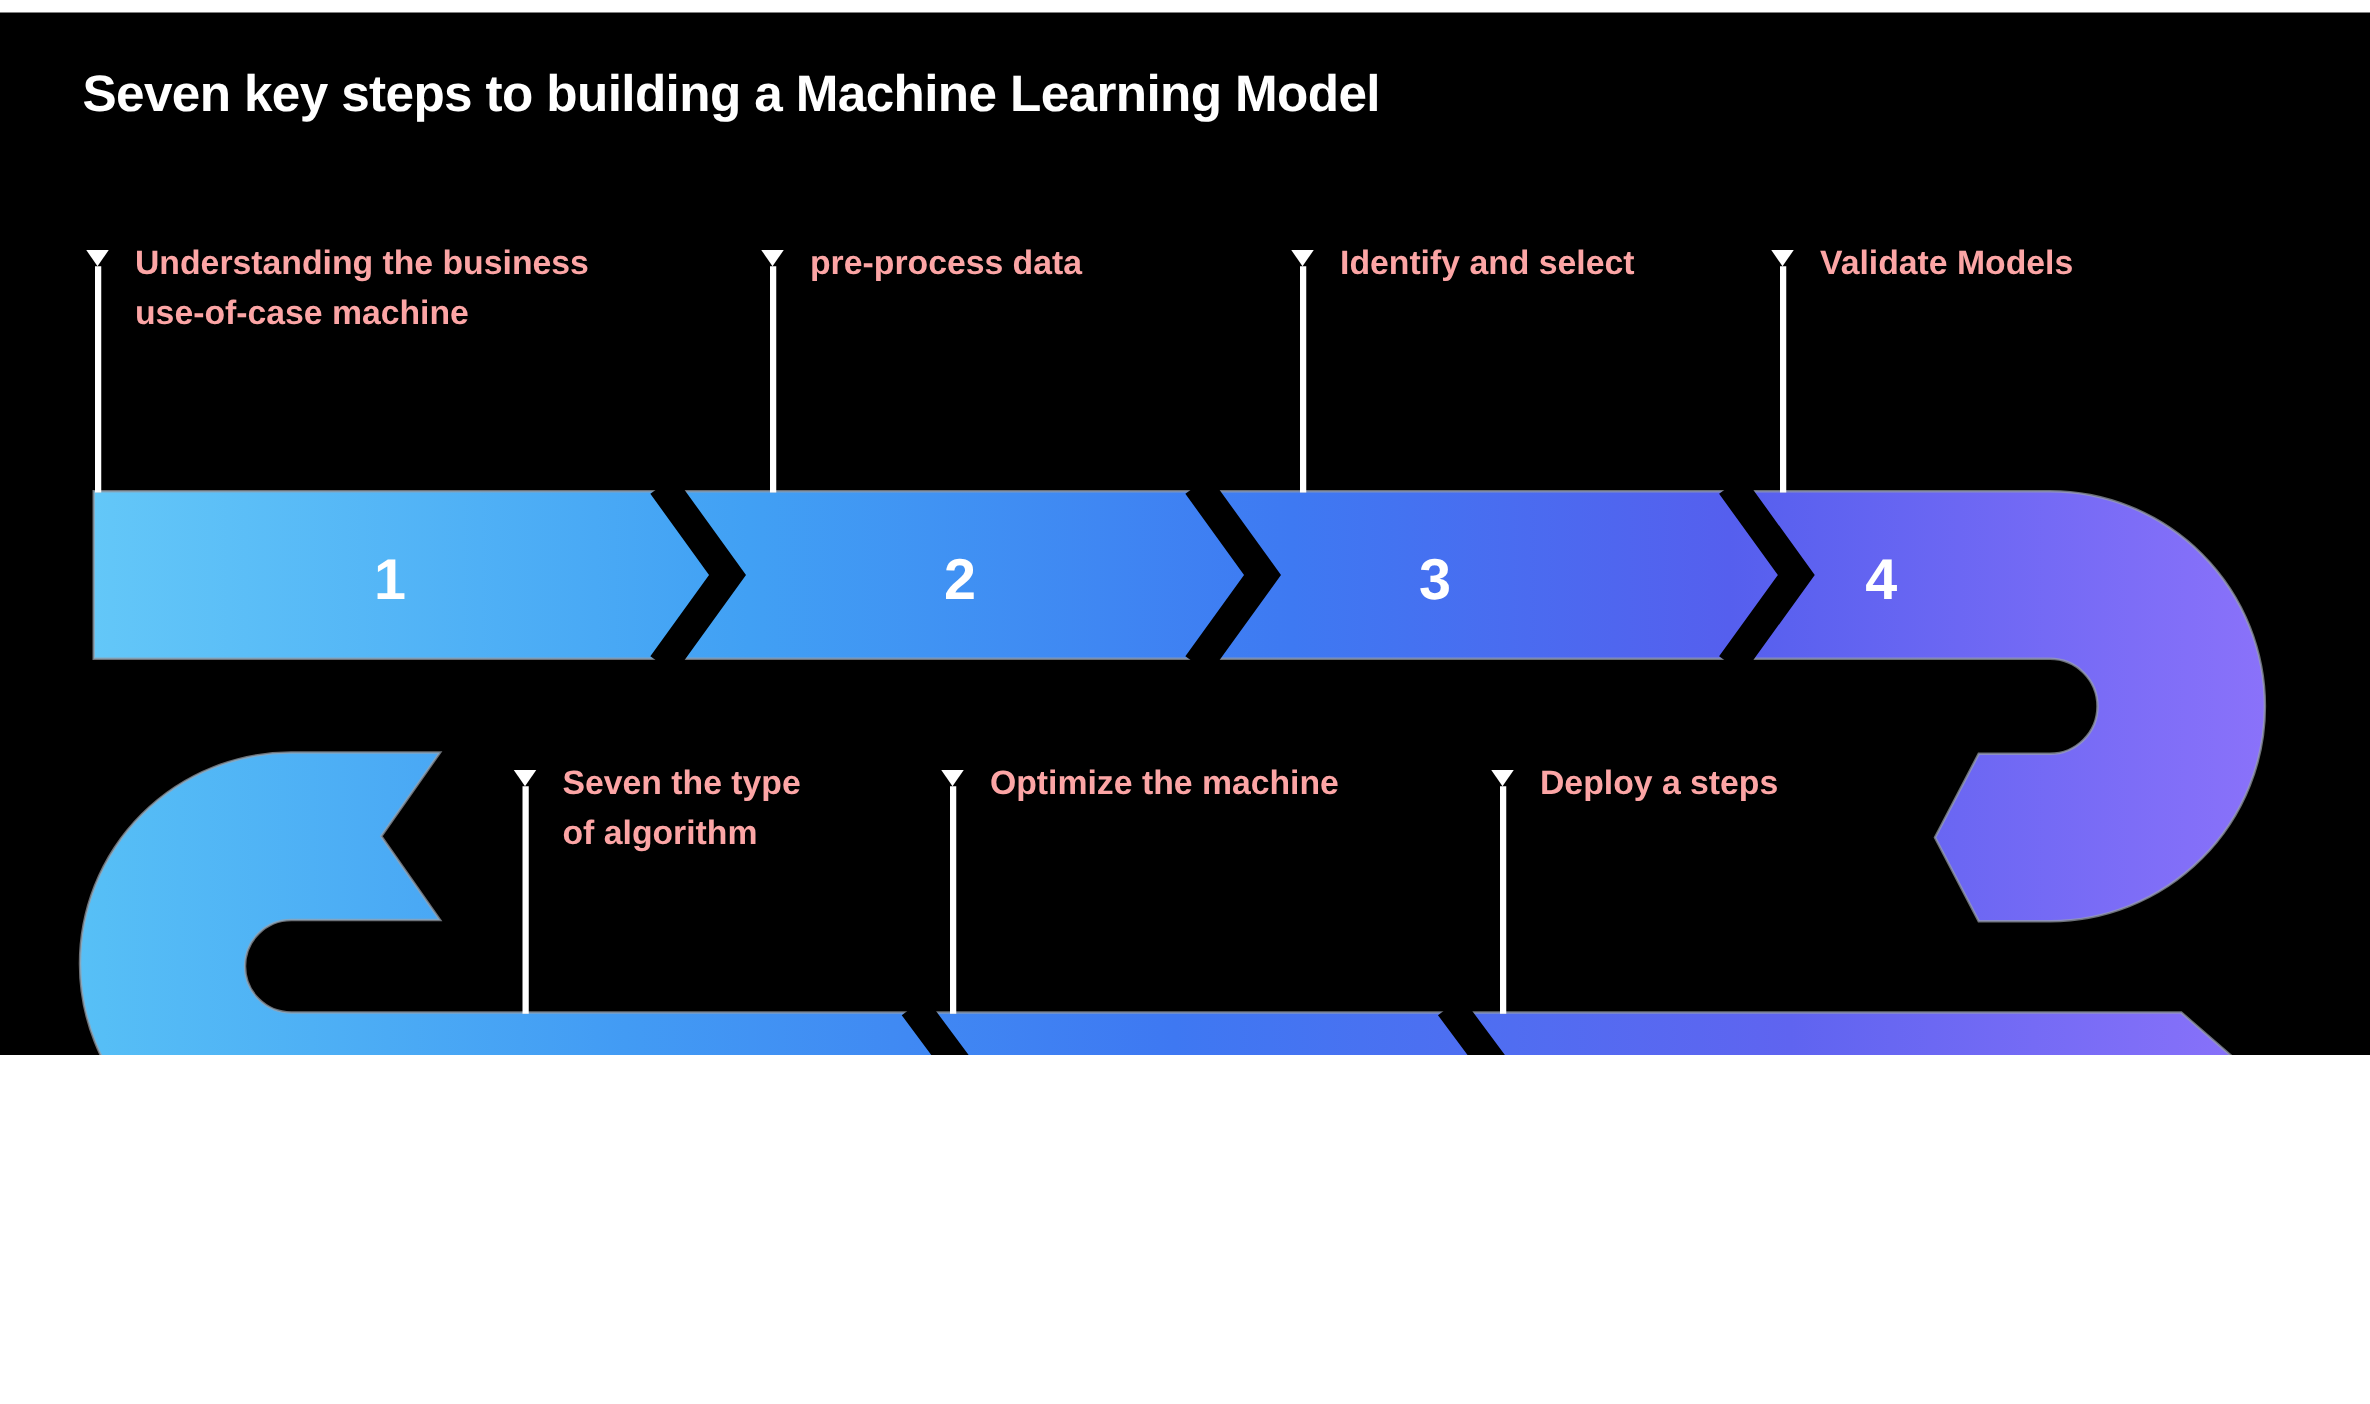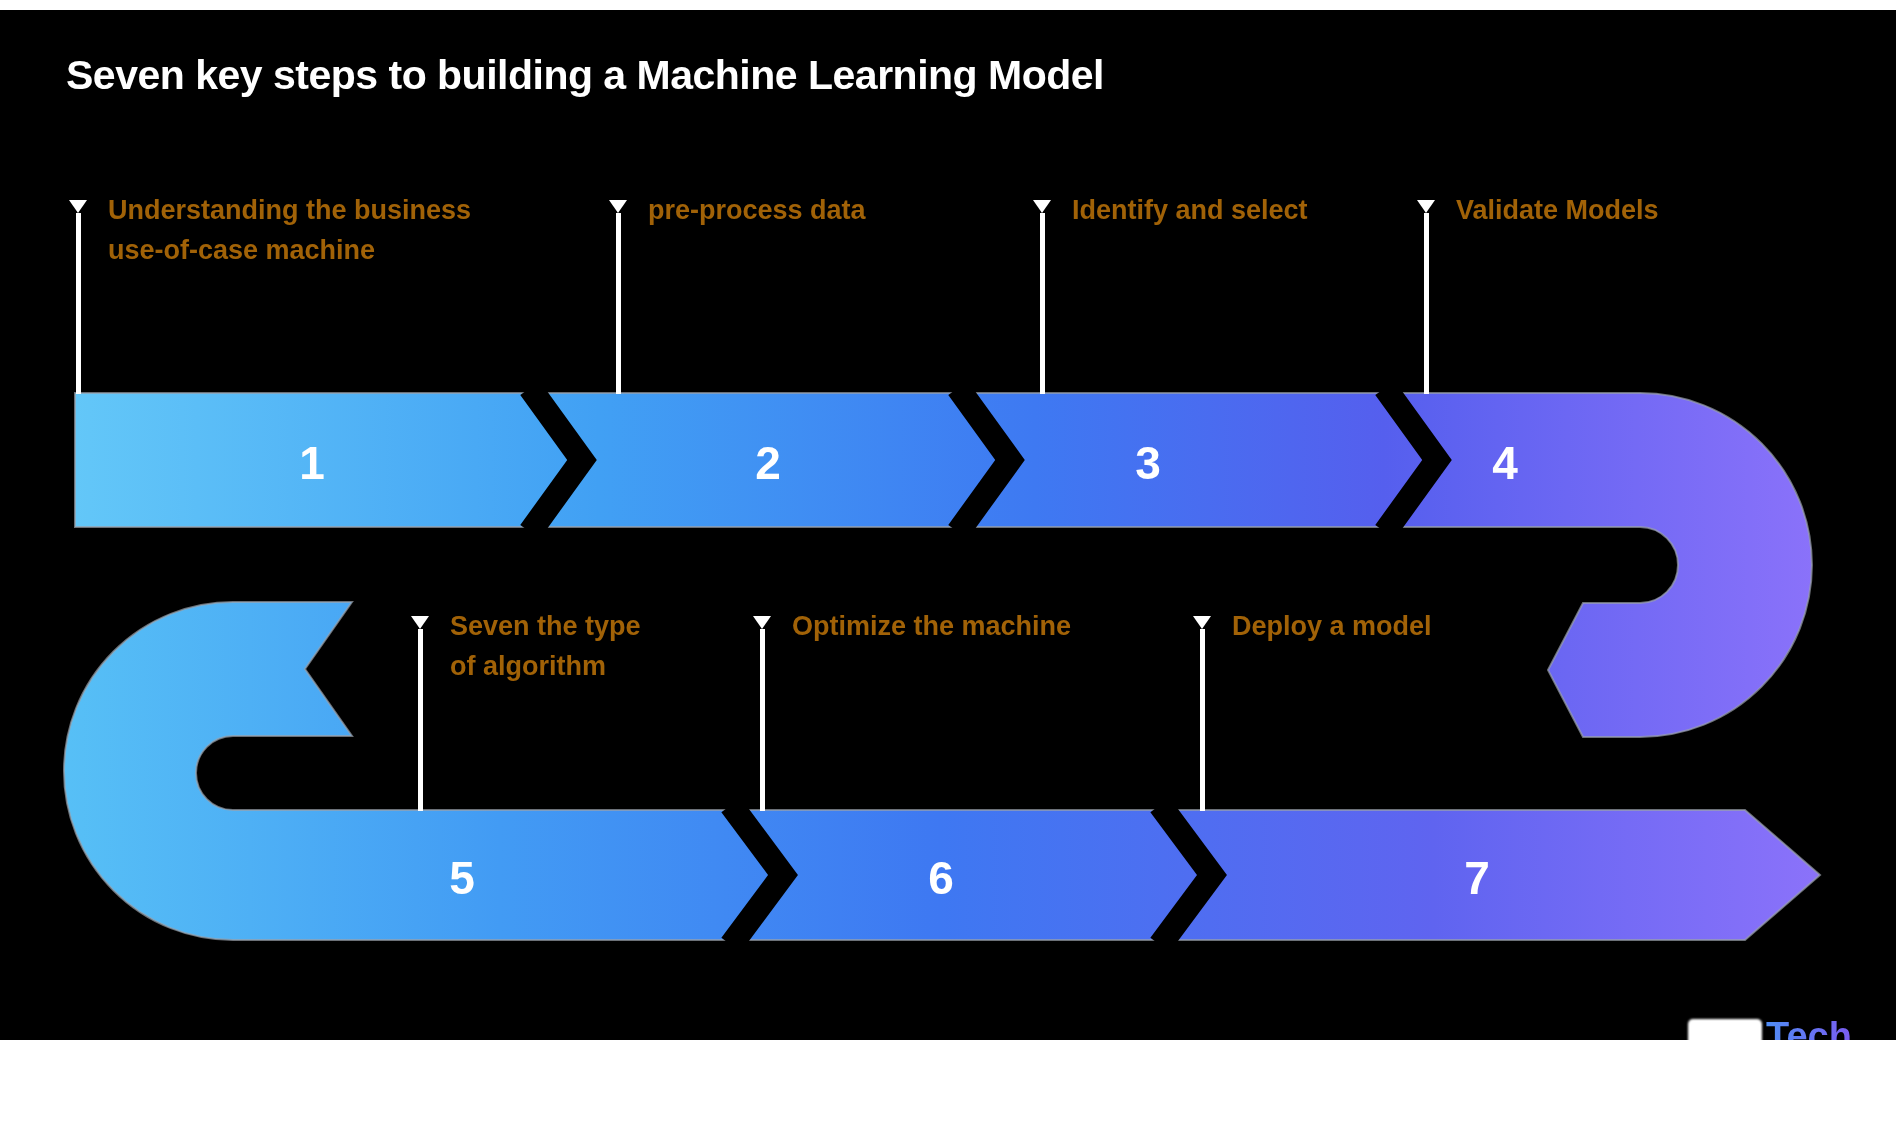--- a/index.html
+++ b/index.html
@@ -1,36 +1,36 @@
 <!DOCTYPE html>
 <html><head>
 <meta charset="utf-8">
 <style>
   html,body{margin:0;padding:0;background:#ffffff;}
   #canvas{
     position:relative;
-    width:1896px;height:1040px;
+    width:1896px;height:844px;
     background:#000000;
     overflow:hidden;
     font-family:"Liberation Sans", sans-serif;
   }
   .edge-strip{position:absolute;left:0;width:1896px;background:#ffffff;}
   .edge-strip.top{top:0;height:10px;}
   .edge-strip.bottom{top:1110px;height:13px;}
 
   #bands{position:absolute;left:0;top:0;width:1896px;height:1123px;}
 
   .page-title{
     position:absolute;left:66px;top:52px;
     color:#ffffff;font-size:41px;font-weight:bold;letter-spacing:-0.5px;
     white-space:nowrap;
   }
 
   
-  .step-label{position:absolute;color:#a16207;font-size:27px;font-weight:bold;line-height:40px;white-space:nowrap;}
+  .step-label{position:absolute;color:#fca5a5;font-size:27px;font-weight:bold;line-height:40px;white-space:nowrap;}
   .marker{position:absolute;width:0;height:0;
     border-left:9px solid transparent;border-right:9px solid transparent;
     border-top:13px solid #ffffff;}
   .connector{position:absolute;width:5px;background:#ffffff;}
 
   .top-group .step-label{top:190px;}
   .top-group .marker{top:200px;}
   .top-group .connector{top:213px;height:181px;}
 
   .bot-group .step-label{top:606px;}
@@ -155,21 +155,21 @@
     <div class="connector"></div>
     <div class="step-label">
       <div>Optimize the machine</div>
     </div>
   </div>
 
   <div class="bot-group s7">
     <div class="marker"></div>
     <div class="connector"></div>
     <div class="step-label">
-      <div>Deploy a model</div>
+      <div>Deploy a steps</div>
       <div></div>
     </div>
   </div>
 
   <div class="step-number num-top n1">1</div>
   <div class="step-number num-top n2">2</div>
   <div class="step-number num-top n3">3</div>
   <div class="step-number num-top n4">4</div>
   <div class="step-number num-bot n5">5</div>
   <div class="step-number num-bot n6">6</div>

